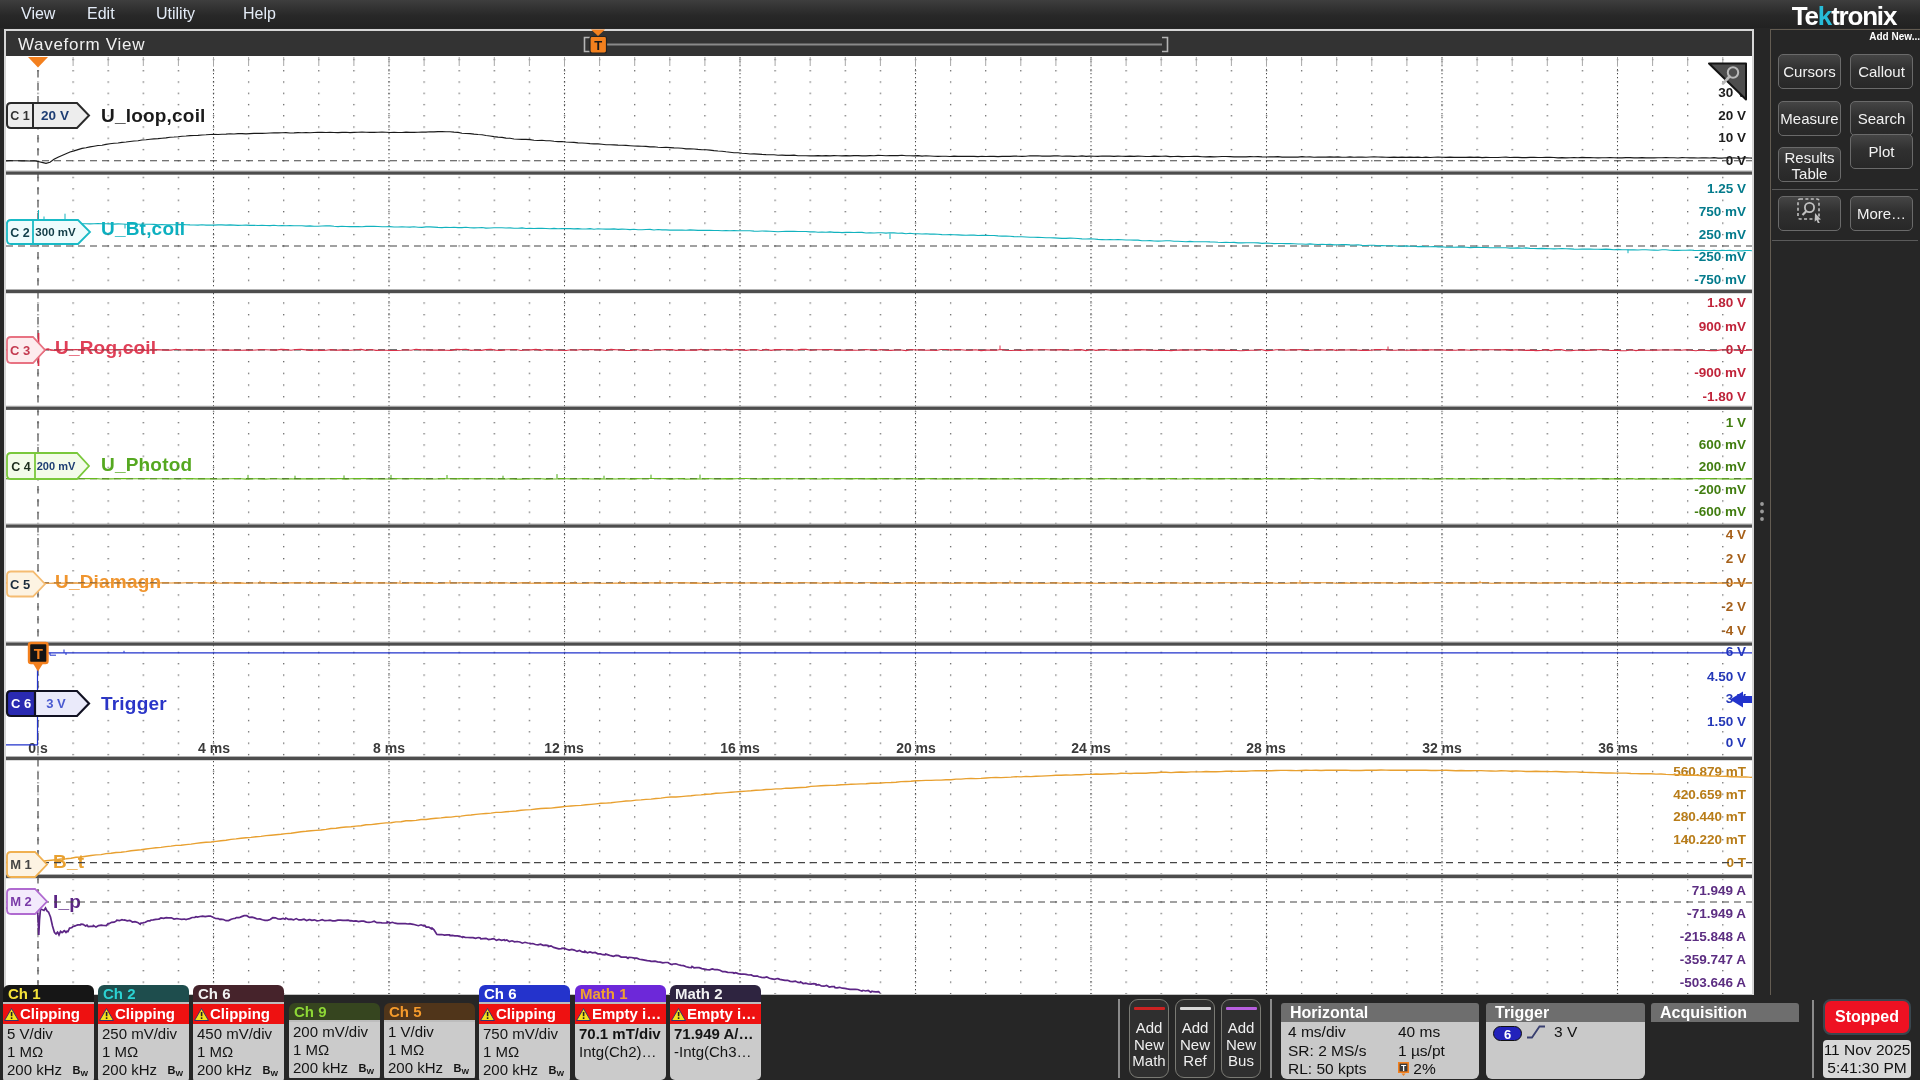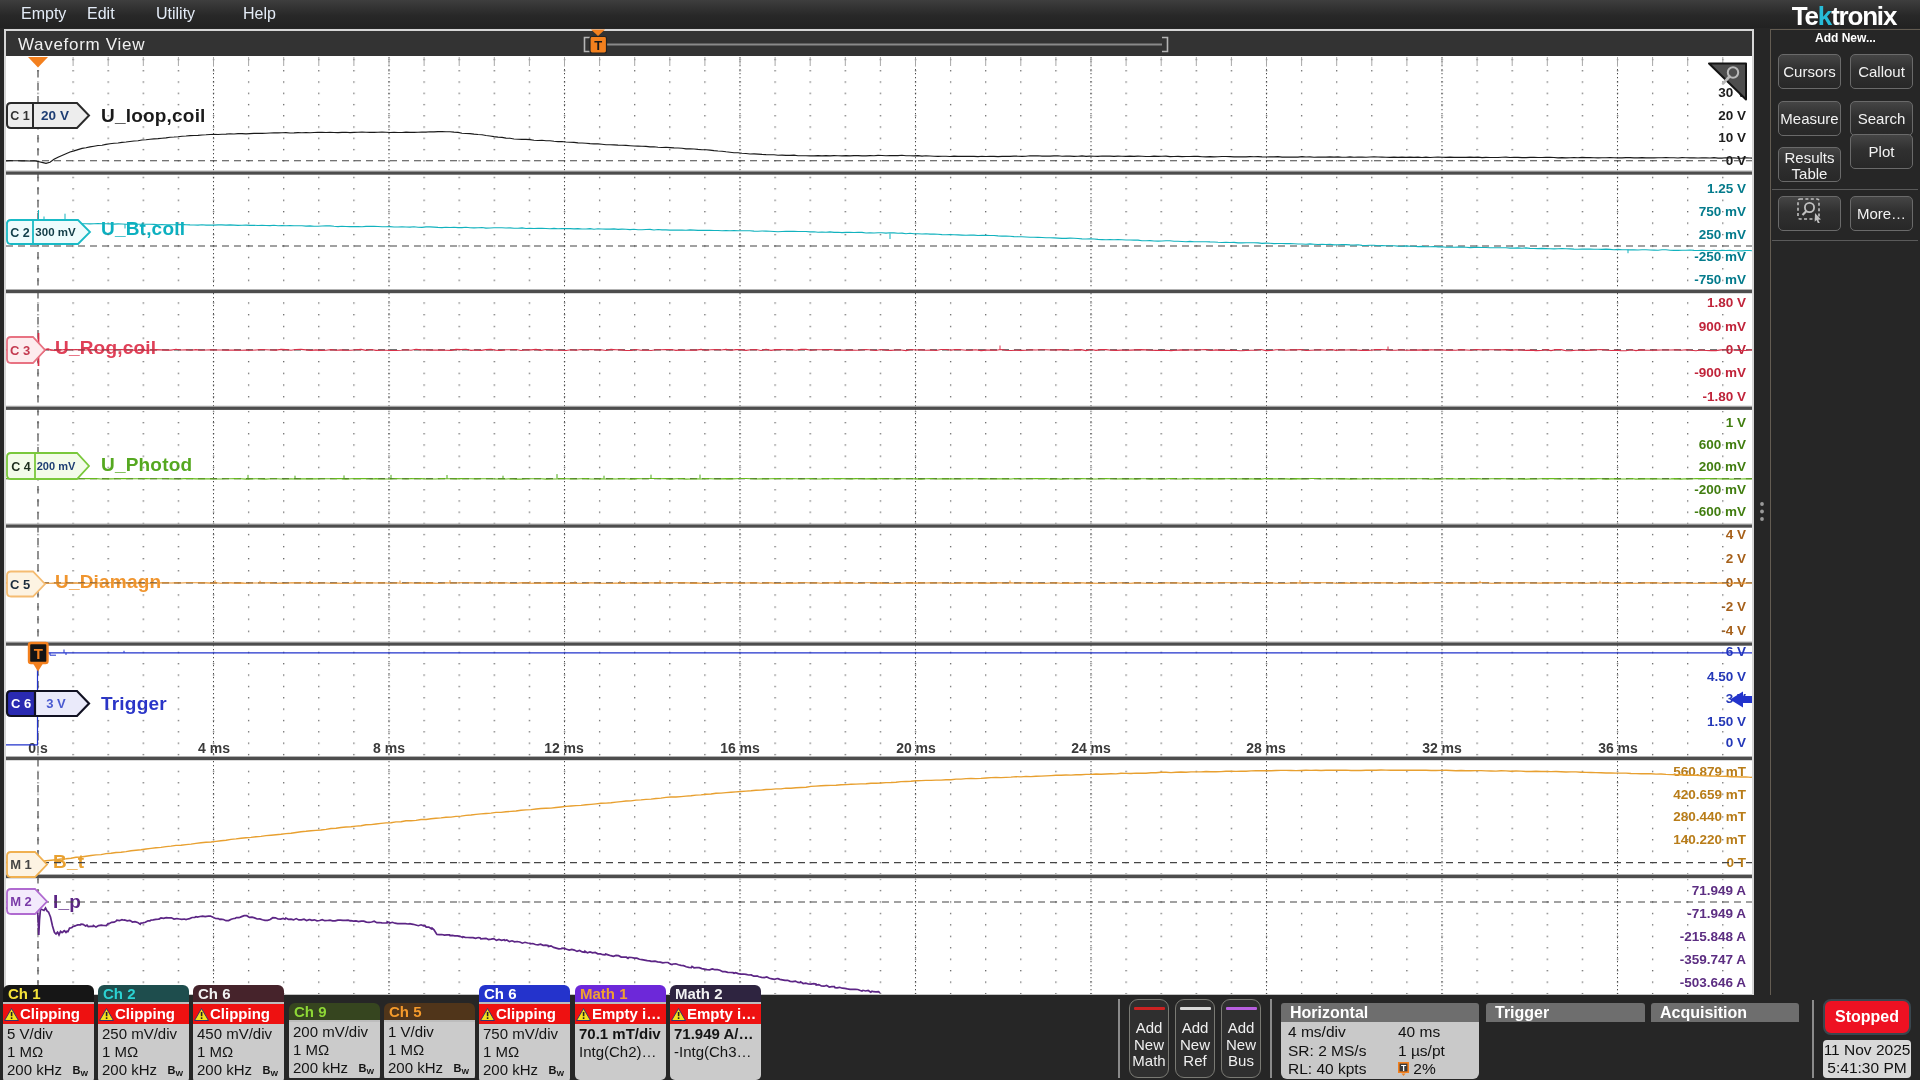--- a/index.html
+++ b/index.html
@@ -31,29 +31,29 @@
 .panb{background:#c9c9c9;height:57px;color:#111;font-size:15.5px;padding:1px 0 0 7px;position:relative}
 .prow{height:18.5px;line-height:18.5px;position:relative;white-space:nowrap}
 .pc2{position:absolute;left:110px}
 .t6{display:inline-block;width:29px;height:15px;line-height:15px;background:#2222bb;border:1.5px solid #111;border-radius:8px;color:#fff;text-align:center;font-size:13px;font-weight:700;vertical-align:-2px}
 .vsep{position:absolute;width:2px;background:#8a8a8a}
 .stopped{position:absolute;left:1823px;top:999px;width:88px;height:36px;background:#ee1122;border:2px solid #39474f;border-radius:8px;color:#fff;font-weight:700;font-size:16px;text-align:center;line-height:32px}
 .dtbox{position:absolute;left:1823px;top:1040px;width:88px;height:38px;background:#d9d9d9;border-radius:4px;color:#111;font-size:15.5px;text-align:center;line-height:18px;padding-top:1px}
 .logo{position:absolute;left:1780px;top:1px;width:128px;text-align:center;color:#fff;font-size:26px;font-weight:700;letter-spacing:-1.2px}
 .logo span{color:#27bcd8}
 .rp{position:absolute}
-.rptitle{position:absolute;left:1771px;top:31px;width:149px;text-align:center;color:#fff;font-weight:700;font-size:12px}
+.rptitle{position:absolute;left:1771px;top:31px;width:149px;text-align:right;color:#fff;font-weight:700;font-size:10px}
 .rbtn{position:absolute;width:63px;height:35px;background:linear-gradient(#454545,#303030 45%,#282828);border:1px solid #6a6a6a;border-radius:5px;color:#f2f2f2;font-size:15px;text-align:center;line-height:33px}
 .rsep{position:absolute;left:1772px;width:146px;height:1px;background:#5a5a5a}
 .rpborder{position:absolute;left:1770px;top:29px;width:1px;height:966px;background:#635c52}
 .rpbordert{position:absolute;left:1770px;top:29px;width:150px;height:1px;background:#635c52}
 </style></head>
 <body>
 <div class="menubar">
-    <span style="left:21px">Empty</span>
+    <span style="left:21px">View</span>
     <span style="left:87px">Edit</span>
     <span style="left:156px">Utility</span>
     <span style="left:243px">Help</span>
   </div>
 <div class="wvborder" style="left:4px;top:29px;width:1750px;height:2px"></div>
 <div class="wvborder" style="left:4px;top:29px;width:2px;height:966px"></div>
 <div class="wvborder" style="left:1752px;top:29px;width:2px;height:966px"></div>
 <div class="titlebar">
     <b>Waveform&nbsp;View</b>
   </div>
@@ -369,29 +369,34 @@
 <div class="anb" style="left:1221px"><div class="anl" style="background:#b85fe0"></div>Add<br>New<br>Bus</div>
 <div class="vsep" style="left:1118px;top:999px;height:79px"></div>
 <div class="vsep" style="left:1270px;top:999px;height:79px"></div>
 <div class="vsep" style="left:1812px;top:1000px;height:78px"></div>
 
 <div class="pan" style="left:1281px;width:198px">
     <div class="panh">Horizontal</div>
 <div class="panb">
       <div class="prow"><span>4 ms/div</span><span class="pc2">40 ms</span></div>
 <div class="prow"><span>SR: 2 MS/s</span><span class="pc2">1 µs/pt</span></div>
-<div class="prow"><span>RL: 40 kpts</span><span class="pc2"><svg width="11" height="14" viewBox="0 0 11 14" style="vertical-align:-2px">
+<div class="prow"><span>RL: 50 kpts</span><span class="pc2"><svg width="11" height="14" viewBox="0 0 11 14" style="vertical-align:-2px">
             <rect x="0.8" y="0.8" width="9.4" height="9.4" fill="#3a3a3a" stroke="#f3801e" stroke-width="1.6"></rect>
             <path d="M3.5 11.5L5.5 14L7.5 11.5Z" fill="#f3801e"></path>
             <text x="5.5" y="8.6" font-size="8.5" font-weight="bold" fill="#fff" text-anchor="middle" font-family="Liberation Sans">T</text>
           </svg> 2%</span></div>
     </div>
   </div>
 <div class="pan" style="left:1486px;width:159px">
     <div class="panh">Trigger</div>
+<div class="panb">
+      <div class="prow"><span class="t6">6</span><span style="margin-left:4px"><svg width="20" height="16" viewBox="0 0 20 16" style="vertical-align:-3px">
+            <path d="M1 13.5H6L13.5 2.5H19" fill="none" stroke="#3a4070" stroke-width="1.8"></path>
+          </svg></span><span style="margin-left:8px">3 V</span></div>
+    </div>
   </div>
 <div class="pan" style="left:1651px;width:148px">
     <div class="panh">Acquisition</div>
   </div>
 
 <div class="stopped">Stopped</div>
 <div class="dtbox">11 Nov 2025<br>5:41:30 PM</div>
 <div class="rpborder"></div>
 <div class="rpbordert"></div>
 

